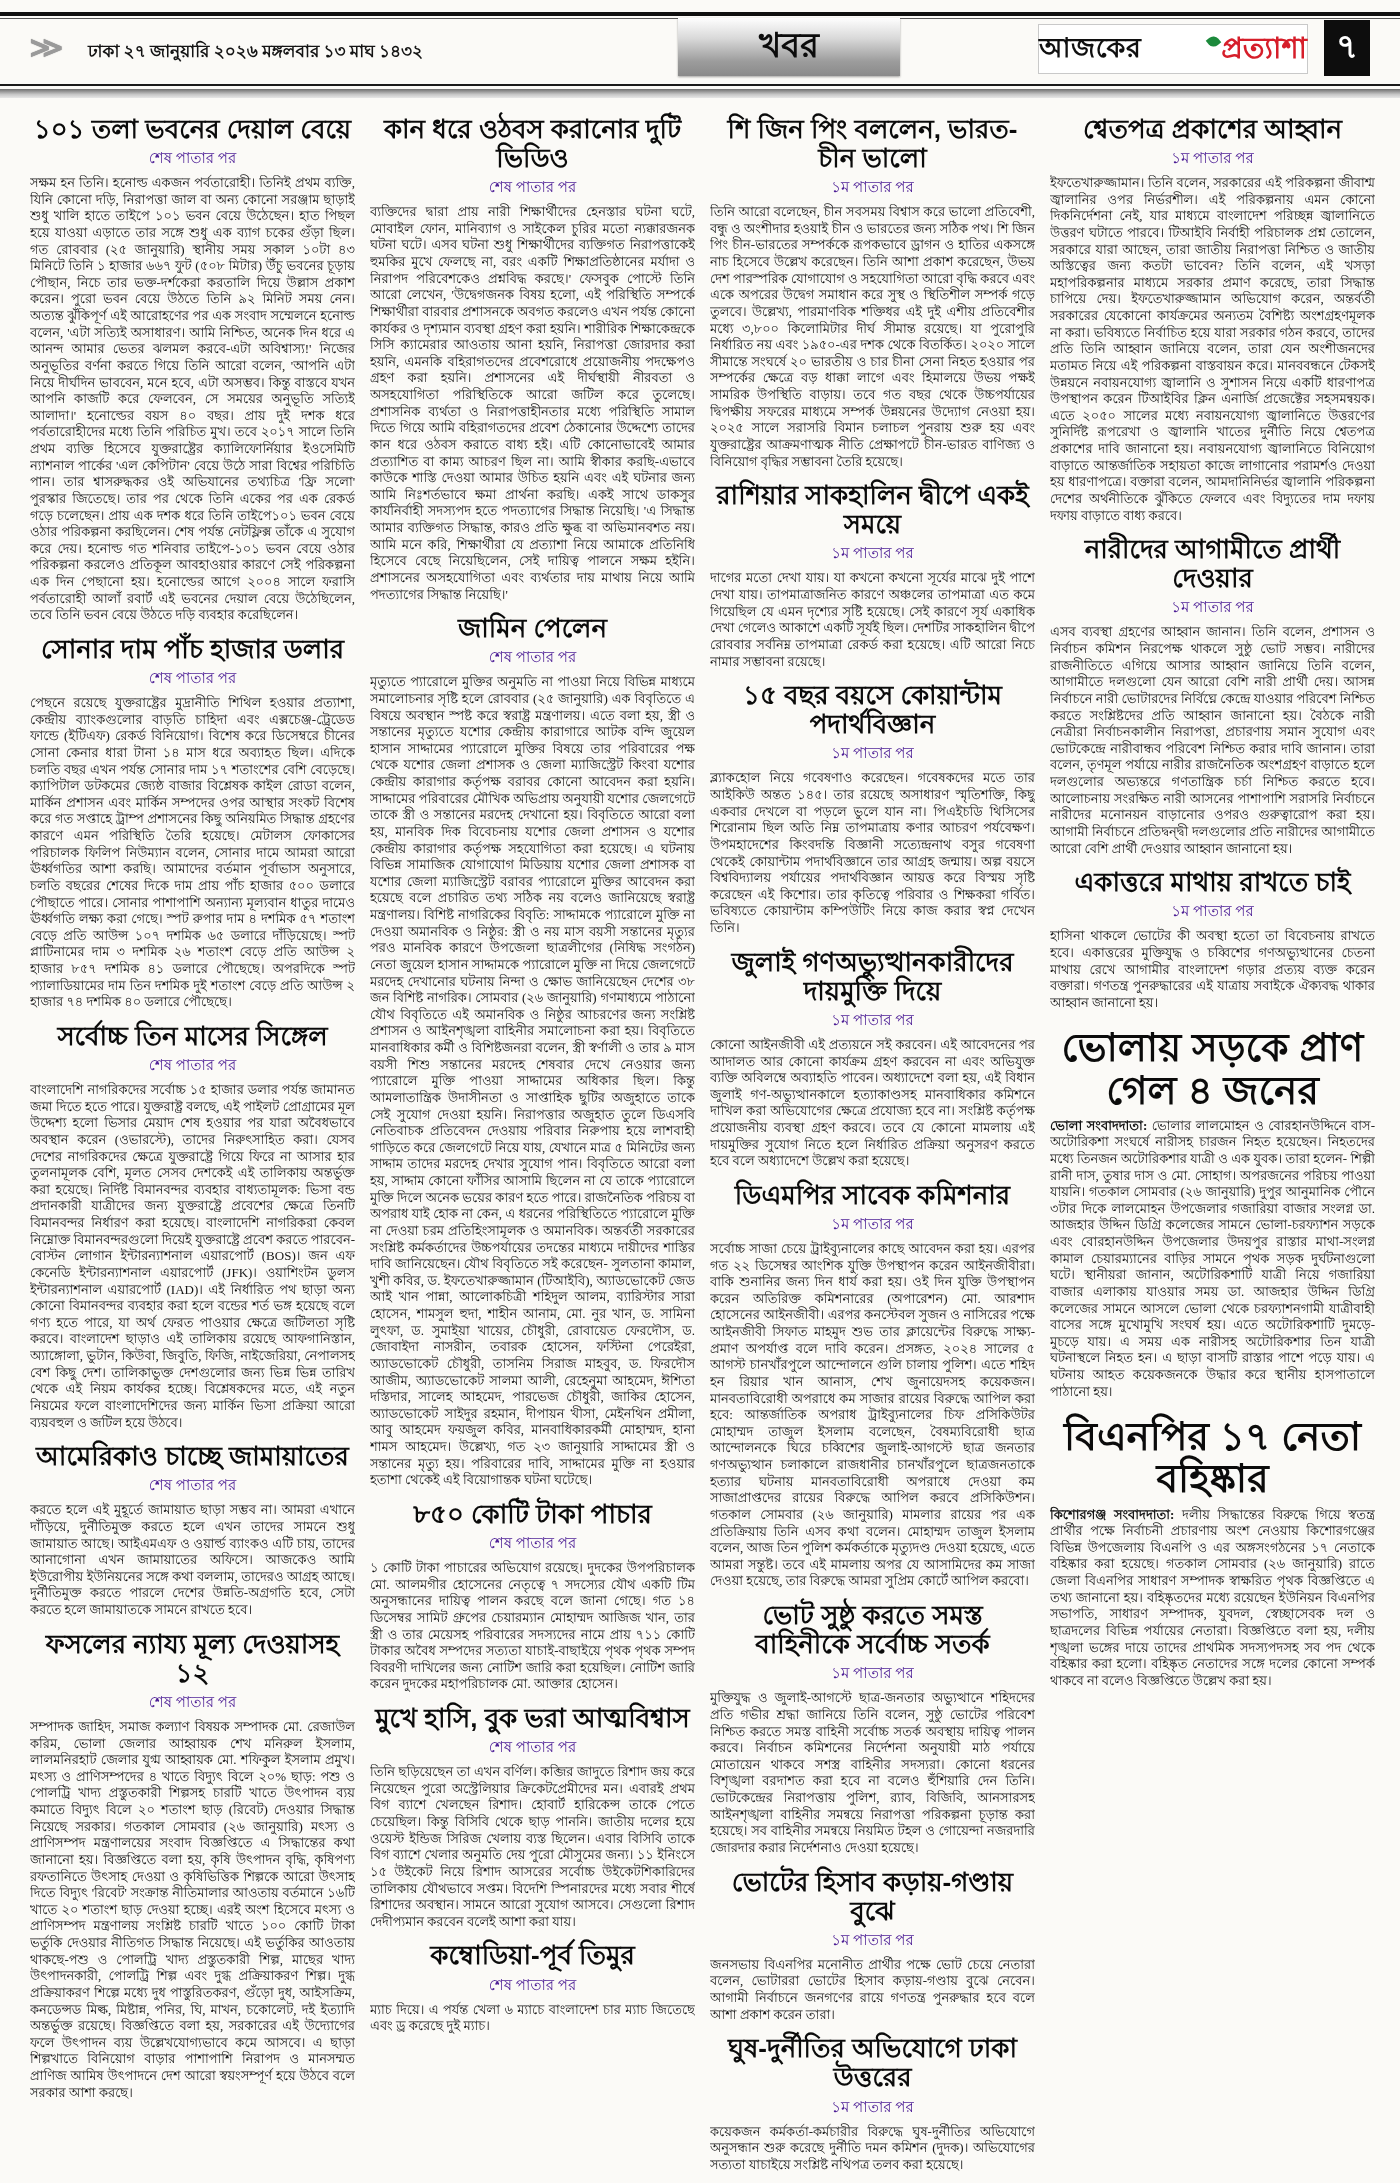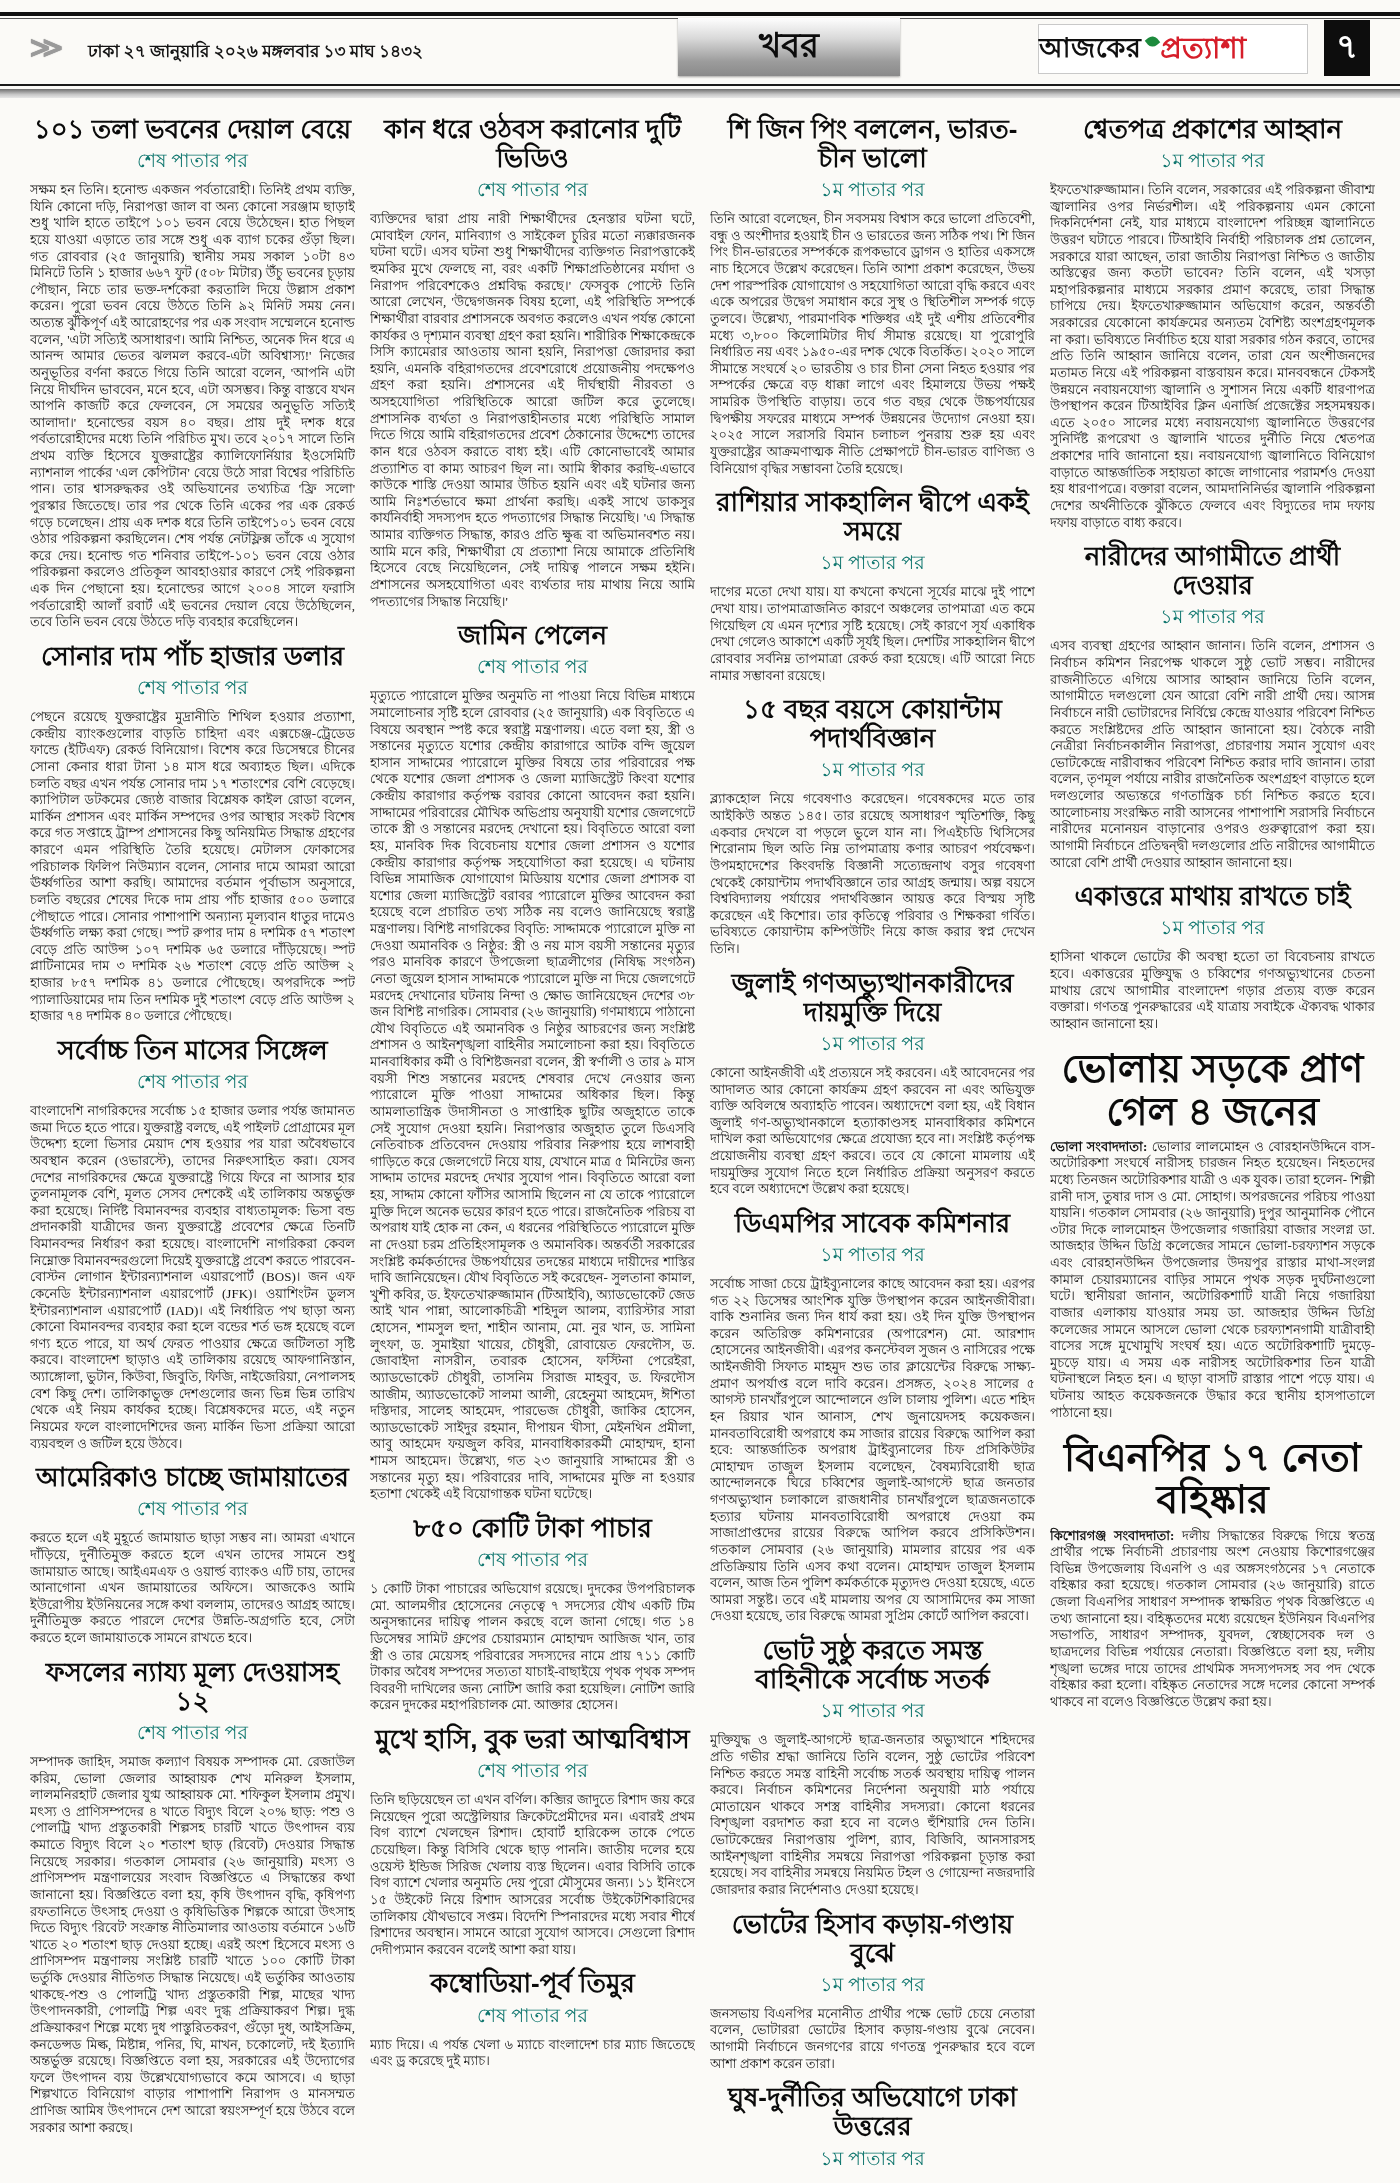--- a/index.html
+++ b/index.html
@@ -17,40 +17,40 @@
   .header{position:absolute;top:22px;left:30px;width:1340px;height:54px;}
   .arrow{position:absolute;left:0;top:6px;font-size:34px;color:#9a9a9a;font-weight:bold;line-height:1;
          text-shadow:0 0 1px #777;}
   .dateline{position:absolute;left:58px;top:16px;font-size:17px;font-weight:bold;white-space:nowrap;}
   .section-box{position:absolute;left:648px;top:-4px;width:222px;height:58px;
       background:linear-gradient(180deg,#fefefe 0%,#d9d9d9 35%,#9c9c9c 75%,#8a8a8a 100%);
       display:flex;align-items:flex-end;justify-content:center;
       box-shadow:0 1px 2px rgba(0,0,0,.35);}
   .section-box span{font-size:34px;font-weight:bold;color:#0c0c0c;}
   .logo-box{position:absolute;right:62px;top:2px;width:268px;height:48px;background:#fff;
-      border:1px solid #c9c9c9;display:flex;align-items:center;justify-content:flex-start;gap:6px;}
+      border:1px solid #c9c9c9;display:flex;align-items:center;justify-content:space-between;gap:6px;}
   .logo-part1{font-size:27px;font-weight:bold;color:#101010;letter-spacing:.5px;}
   .logo-part2{font-size:29px;font-weight:bold;color:#d61e2a;position:relative;}
   .leaf{display:inline-block;width:11px;height:11px;background:#1c8a3c;border-radius:0 60% 0 60%;
       transform:rotate(-40deg);margin-right:2px;vertical-align:super;}
   .pagenum-box{position:absolute;right:0;top:-2px;width:46px;height:56px;background:#0d0d0d;
       display:flex;align-items:center;justify-content:center;}
   .pagenum-box span{color:#fff;font-size:34px;font-weight:bold;}
   .rule-thin{position:absolute;top:84px;left:0;width:1400px;height:2px;background:#1a1a1a;}
   .rule-thick{position:absolute;top:89px;left:0;width:1400px;height:9px;
       background:linear-gradient(180deg,#6f6f6f,#c6c6c6 60%,#e7e7e7);}
   .content{position:absolute;top:104px;left:30px;width:1345px;height:2070px;
       display:flex;gap:15px;}
   .col{flex:1 1 0;overflow:hidden;height:100%;}
   article{margin:11px 0 6px 0;}
   .headline{font-size:26px;line-height:1.12;font-weight:bold;text-align:center;
       margin:10px 2px 2px;color:#0b0b0b;font-family:"Liberation Sans","DejaVu Sans",sans-serif;}
   article:first-child .headline{margin-top:0;}
   .headline.xl{font-size:39px;line-height:1.08;margin:16px 0 6px;}
-  .cont{font-size:19px;text-align:center;margin:0 0 4px;color:#0f766e;}
+  .cont{font-size:15px;text-align:center;margin:0 0 4px;color:#4c1d95;}
   .body{font-size:13px;line-height:1.28;text-align:justify;margin:0;
       word-break:break-word;}
   .reporter{font-weight:bold;}
 </style>
 </head>
 <body>
 
 <div class="page">
   <div class="top-rule"></div>
   <div class="top-rule2"></div>

